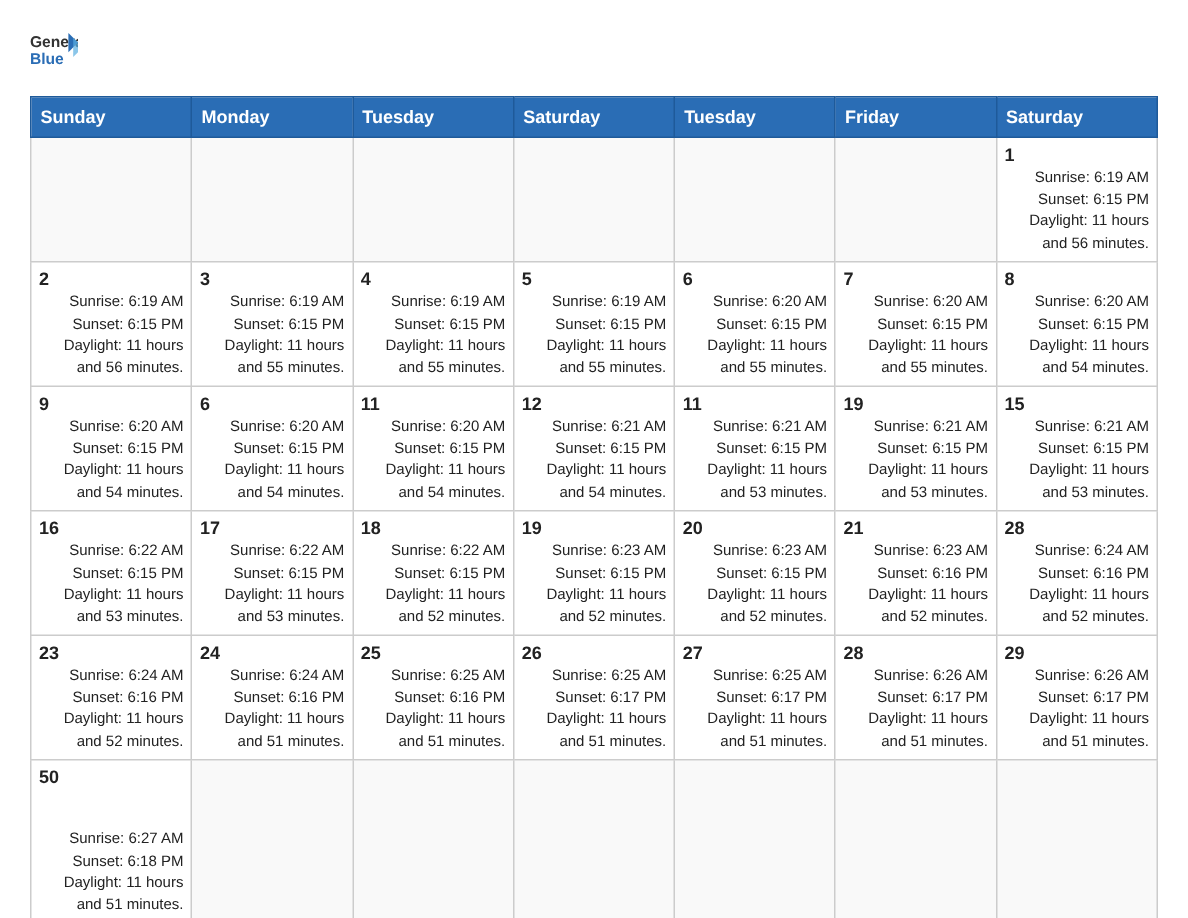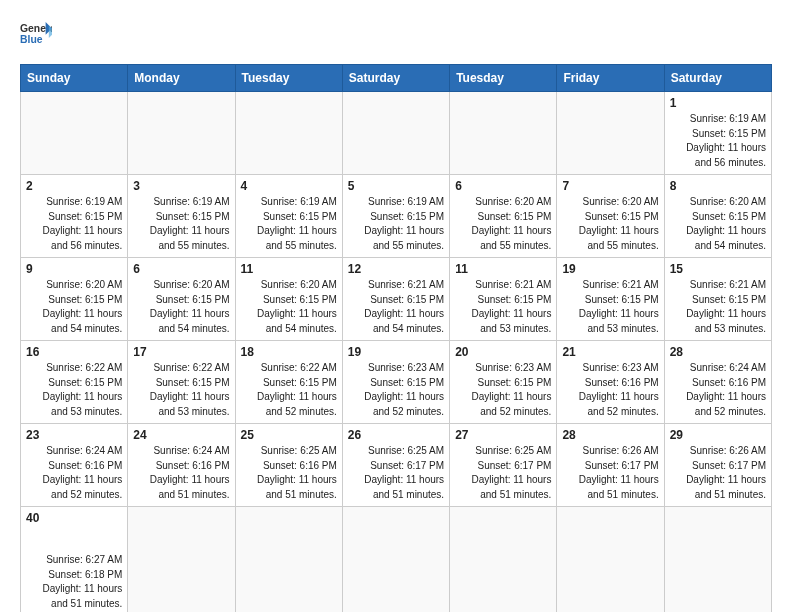--- a/index.html
+++ b/index.html
@@ -336,21 +336,21 @@
           <td>
             <span class="day-num">29</span>
             <div class="day-info" style="white-space: pre-line;">Sunrise: 6:26 AM
 Sunset: 6:17 PM
 Daylight: 11 hours
 and 51 minutes.</div>
           </td>
         </tr>
         <tr class="last-row">
           <td>
-            <span class="day-num">40</span>
+            <span class="day-num">50</span>
             <div class="day-info" style="white-space: pre-line; margin-top: 28px;">Sunrise: 6:27 AM
 Sunset: 6:18 PM
 Daylight: 11 hours
 and 51 minutes.</div>
           </td>
           <td class="empty"></td>
           <td class="empty"></td>
           <td class="empty"></td>
           <td class="empty"></td>
           <td class="empty"></td>

